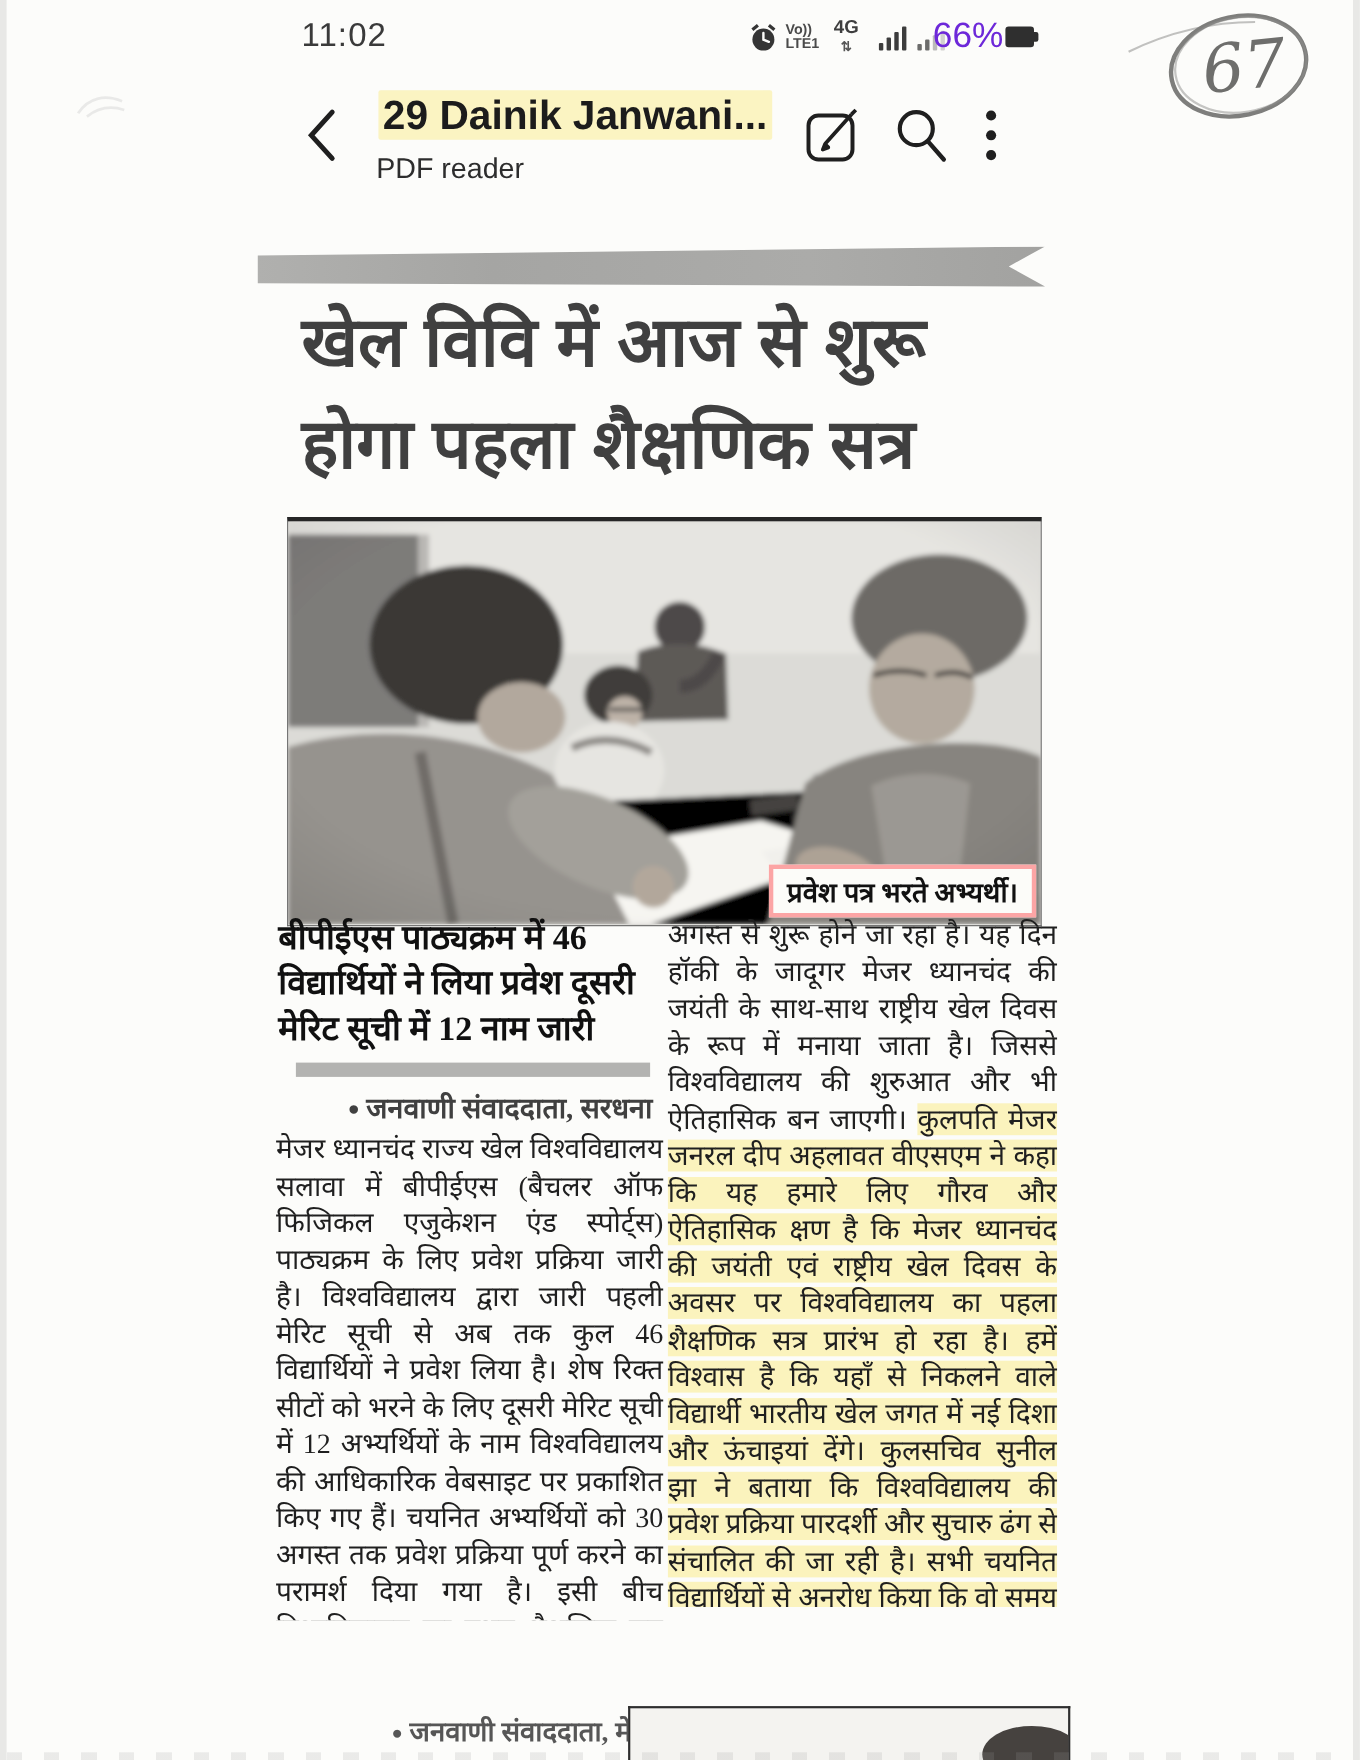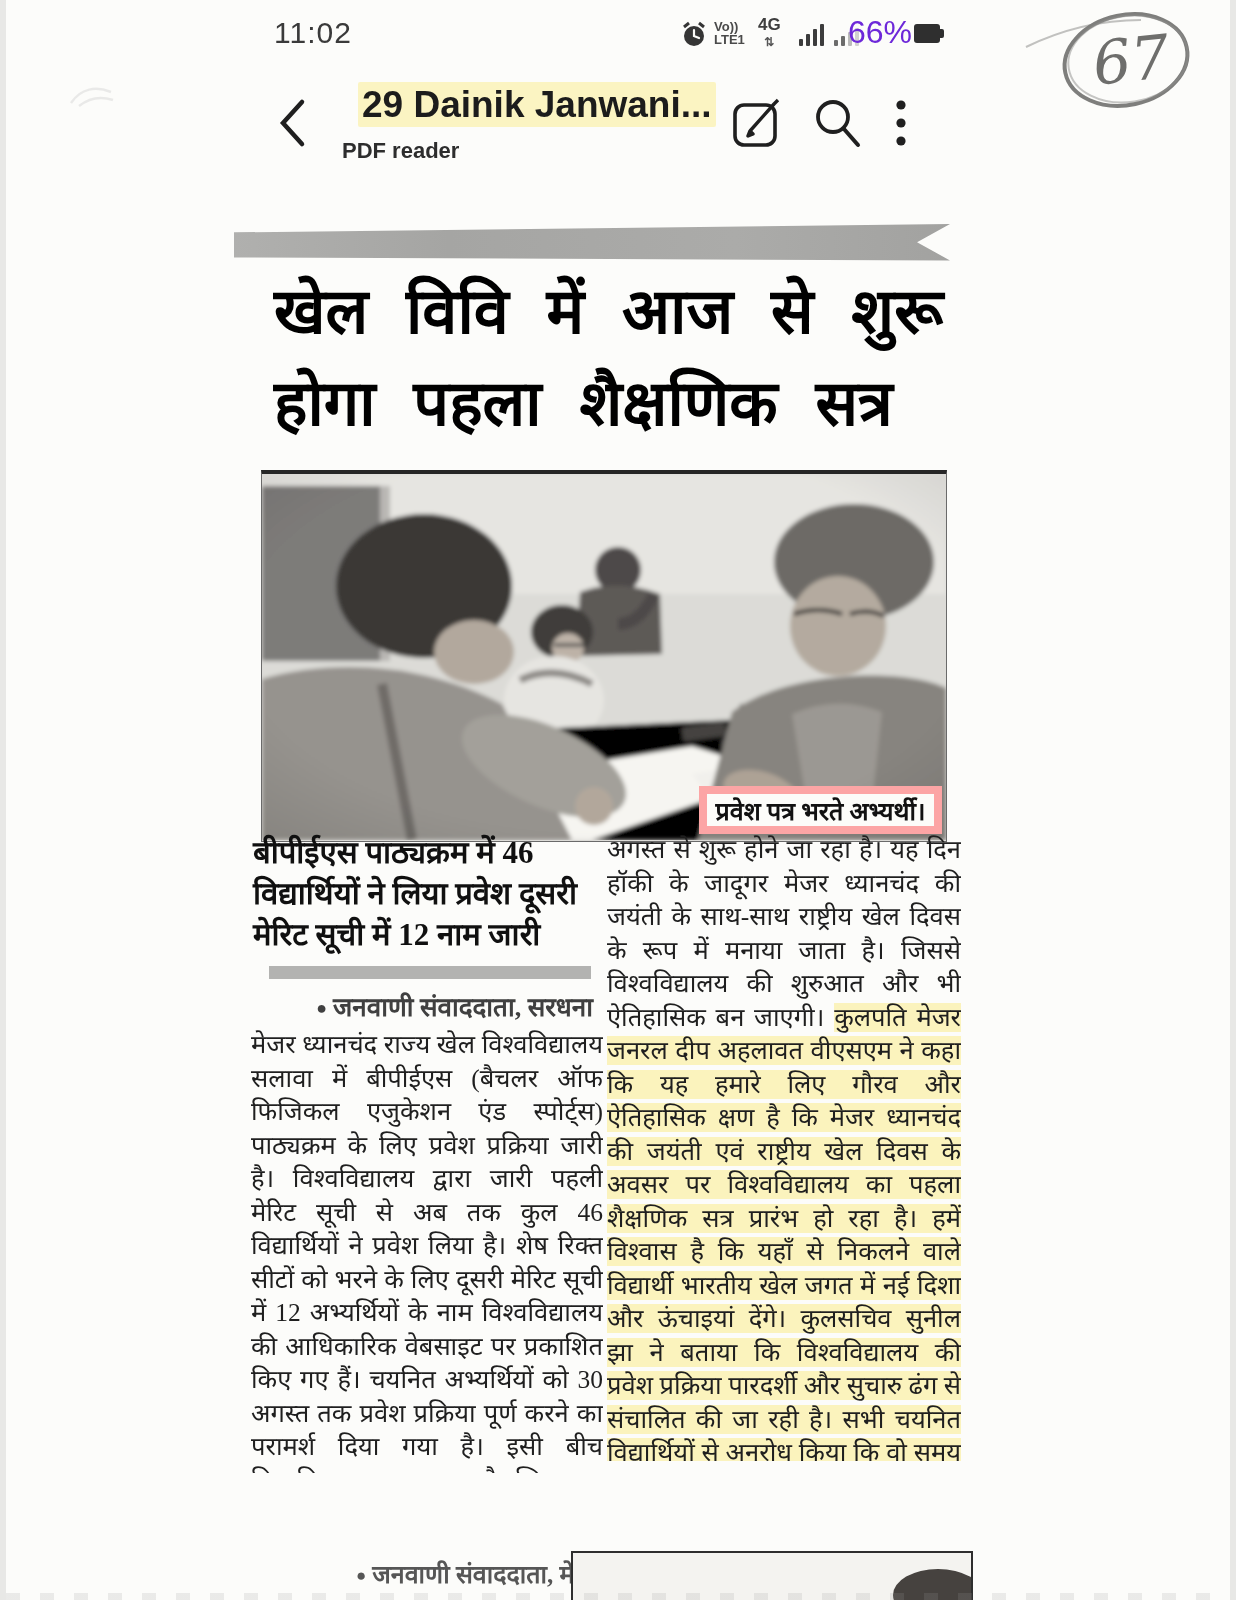--- a/index.html
+++ b/index.html
@@ -14,39 +14,39 @@
   .volte{left:708px;top:20px;font-size:13px;line-height:13px;color:#4a4a4a;font-weight:600;}
   .net4g{left:752px;top:17px;font-size:17px;color:#3e3e3e;font-weight:600;line-height:16px;text-align:center;}
   .net4g .arrows{font-size:12px;color:#555;}
   .bars{display:flex;align-items:flex-end;gap:3px;}
   .bars i{display:block;width:4px;background:#3c3c3c;border-radius:1px;}
   .pct{left:842px;top:14px;font-size:32px;color:#6d28d9;}
   .battery{left:908px;top:24px;width:26px;height:19px;background:#2f2f2f;border-radius:3px;}
   .battery:after{content:"";position:absolute;right:-4px;top:5px;width:4px;height:9px;background:#2f2f2f;border-radius:0 2px 2px 0;}
   
   .app-title{left:338px;top:84px;font-size:37px;font-weight:700;color:#1c1c1c;white-space:nowrap;}
-  .app-title .hl-title{background:rgba(250,240,165,0.65);padding:2px 4px;border-radius:2px;margin-left:14px;}
-  .app-sub{left:336px;top:138px;font-size:22px;color:#2d2d2d;font-weight:bold;}
+  .app-title .hl-title{background:rgba(250,240,165,0.65);padding:2px 4px;border-radius:2px;}
+  .app-sub{left:336px;top:138px;font-size:26px;color:#2d2d2d;}
   
   
   .ribbon{
     left:228px;top:224px;width:716px;height:38px;
     background:linear-gradient(90deg,#b0b0ae 0%,#a5a5a3 30%,#ababa9 70%,#a2a2a0 100%);
     clip-path:polygon(0 22%,100% 0,95.4% 48%,100% 96%,0 88%);
   }
-  .headline{font-family:Liberation Mono, monospace;font-weight:700;color:#000000;white-space:nowrap;}
+  .headline{font-family:Liberation Sans, sans-serif;font-weight:700;color:#404040;white-space:nowrap;}
   .h1a{left:268px;top:266px;font-size:63px;}
   .h1b{left:268px;top:358px;font-size:63px;}
   .photo{
     left:255px;top:470px;width:686px;height:372px;background:#dcdbd7;
     border:1px solid #6a6a6a;border-top:4px solid #262626;box-sizing:border-box;
   }
   .caption{
     left:693px;top:786px;width:243px;height:48px;background:#fcfcf9;
-    border:8px solid #fca5a5;box-sizing:border-box;
+    border:4px solid #fca5a5;box-sizing:border-box;
     display:flex;align-items:center;justify-content:center;
     font-family:"Liberation Serif",serif;font-size:25px;font-weight:700;color:#111;white-space:nowrap;
   }
   .subhead{
     left:247px;top:832px;width:356px;
     font-family:"Liberation Serif",serif;font-size:31px;line-height:41px;font-weight:700;color:#101010;
   }
   .rule{left:263px;top:966px;width:322px;height:13px;background:#b3b3b1;}
   .byline{left:247px;top:988px;width:340px;text-align:right;font-family:"Liberation Serif",serif;
     font-size:26px;font-weight:600;color:#404040;}

